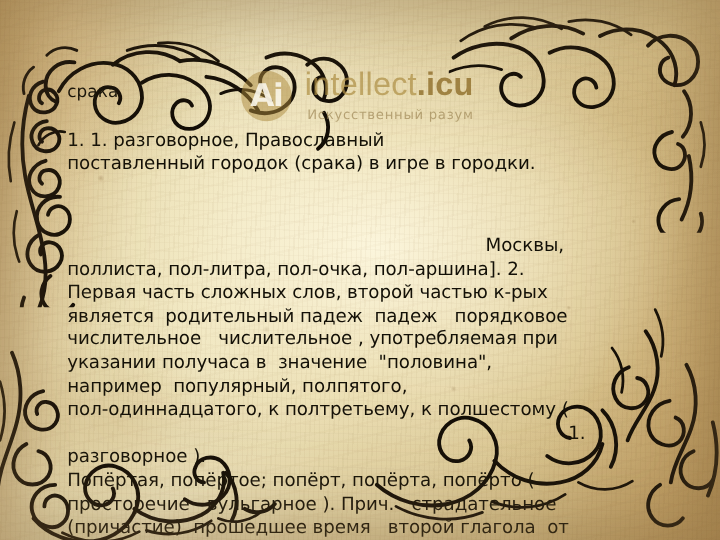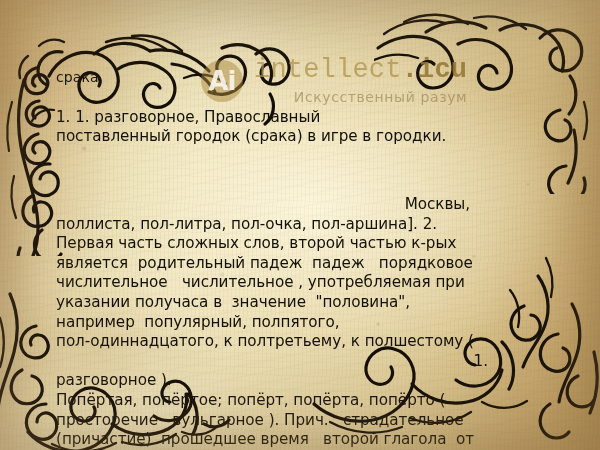--- a/index.html
+++ b/index.html
@@ -61,25 +61,25 @@
     display:flex;align-items:center;justify-content:center;
     position:relative;flex:none;margin-left:20px;
   }
   .wm-badge .ai{
     font-size:26px;font-weight:700;color:rgba(253,250,238,.92);
     line-height:1;letter-spacing:-1px;font-family:"DejaVu Sans",sans-serif;
   }
   .wm-text{margin-left:11px;}
   .wm-title{
     font-size:27px;line-height:1;color:rgba(176,146,70,.72);
-    font-family:Liberation Mono, monospace;letter-spacing:.2px;
+    font-family:Liberation Sans, sans-serif;letter-spacing:.2px;
   }
   .wm-title b{color:rgba(150,120,52,.88);font-weight:700;}
   .wm-sub{
-    font-size:14px;margin-top:5px;color:rgba(150,126,76,.62);
+    font-size:11px;margin-top:5px;color:rgba(150,126,76,.62);
     letter-spacing:.6px;font-family:"DejaVu Sans","Liberation Sans",sans-serif;text-align:right;
   }
 
   
   .content{position:absolute;left:56px;top:68px;width:520px;color:#131007;}
   .headword{font-size:14px;line-height:1.35;margin-bottom:21px;letter-spacing:.1px;}
   .body-line{
     font-size:15.2px;line-height:19.6px;white-space:pre;letter-spacing:-0.05px;
   }
   .ln-right{text-align:right;padding-right:106px;margin-top:48px;}

